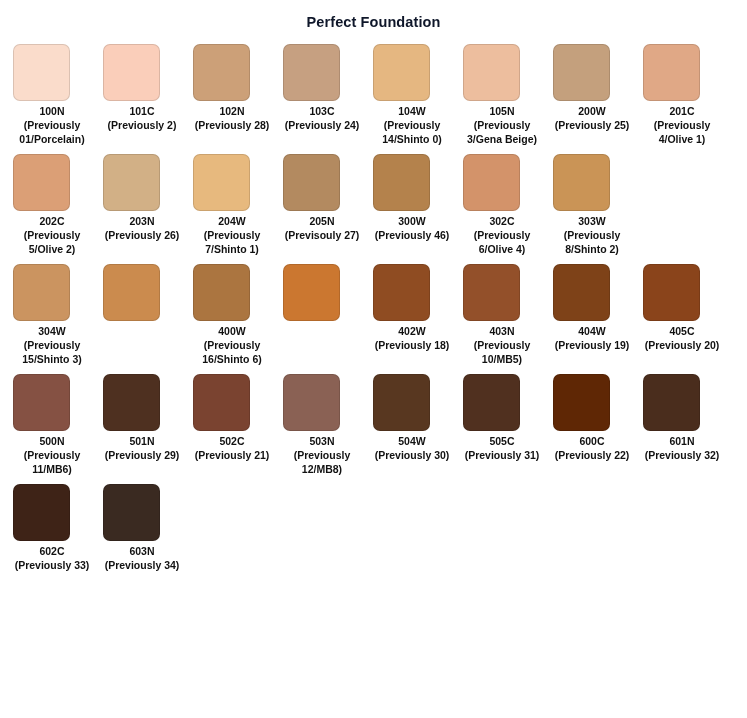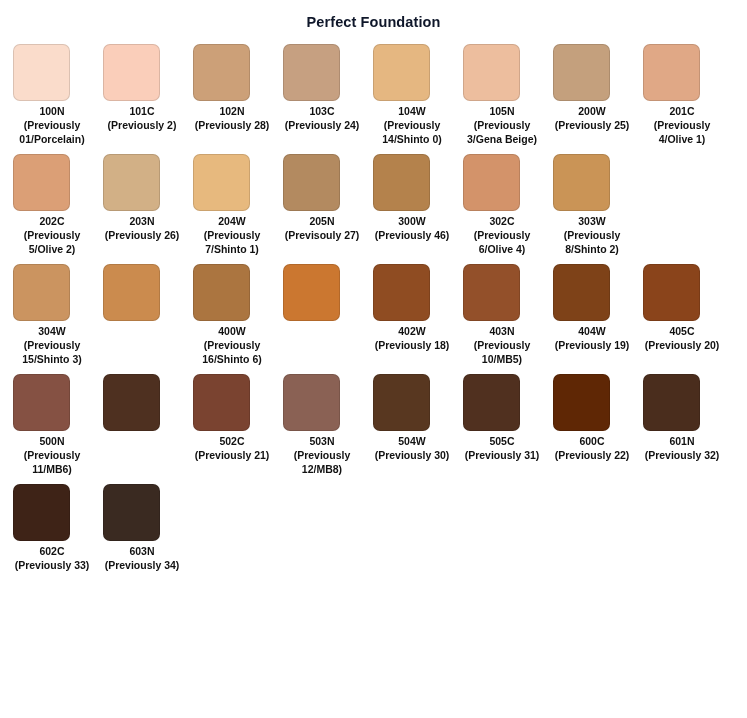--- a/index.html
+++ b/index.html
@@ -181,20 +181,21 @@
           <div class="swatch-label"><span class="swatch-name">405C</span><span class="swatch-prev">(Previously 20)</span></div>
         </div>
       </div>
       <div class="swatch-row">
         <div class="swatch-cell">
           <div class="swatch-chip" title="500N" style="background: rgb(133, 81, 67);"></div>
           <div class="swatch-label"><span class="swatch-name">500N</span><span class="swatch-prev">(Previously 11/MB6)</span></div>
         </div>
         <div class="swatch-cell">
           <div class="swatch-chip" title="501N" style="background: rgb(78, 48, 32);"></div>
+          <div class="swatch-label"><span class="swatch-name">501N</span><span class="swatch-prev">(Previously 29)</span></div>
         </div>
         <div class="swatch-cell">
           <div class="swatch-chip" title="502C" style="background: rgb(122, 67, 48);"></div>
           <div class="swatch-label"><span class="swatch-name">502C</span><span class="swatch-prev">(Previously 21)</span></div>
         </div>
         <div class="swatch-cell">
           <div class="swatch-chip" title="503N" style="background: rgb(138, 97, 84);"></div>
           <div class="swatch-label"><span class="swatch-name">503N</span><span class="swatch-prev">(Previously 12/MB8)</span></div>
         </div>
         <div class="swatch-cell">

